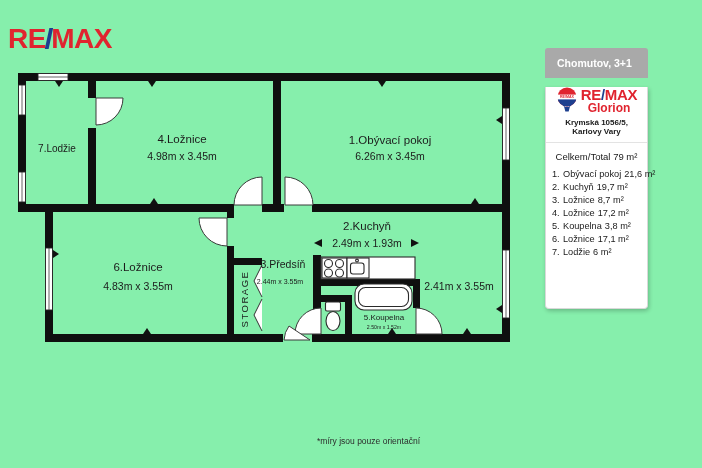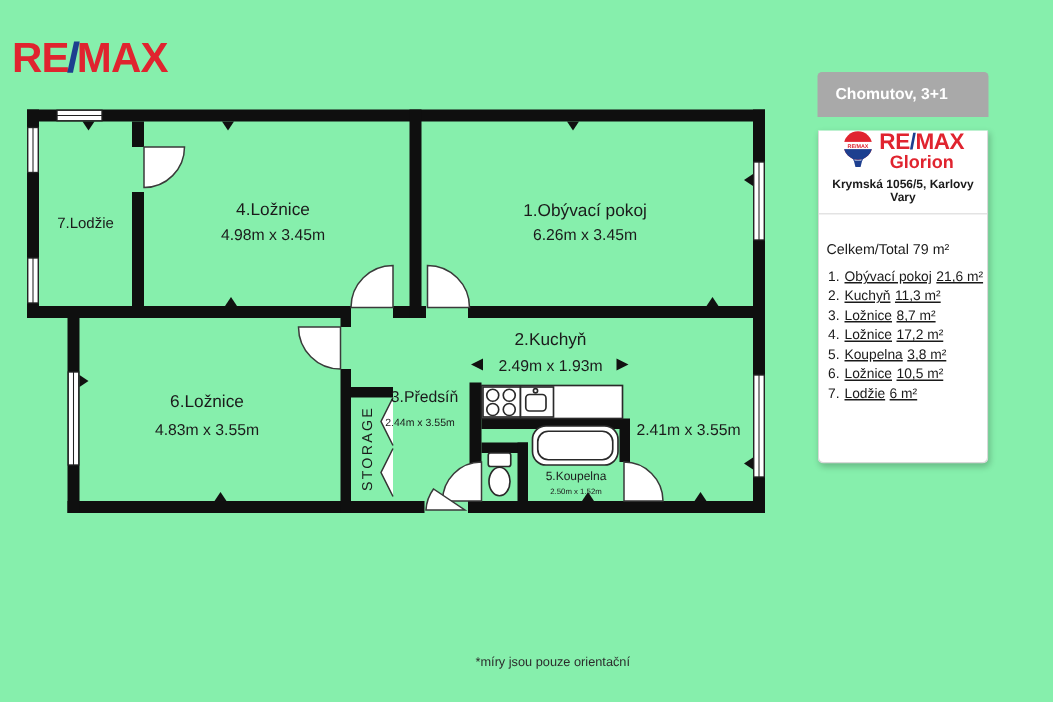--- a/index.html
+++ b/index.html
@@ -23,40 +23,40 @@
   .winrect { fill:#ffffff; stroke:#222222; stroke-width:0.9; }
   .winline { stroke:#222222; stroke-width:0.7; }
   .tick { fill:#111111; }
   .zig { fill:#ffffff; stroke:#333333; stroke-width:1; }
   
   .disclaimer {
     position:absolute; left:260px; top:436px; width:160px;
     font-size:8.5px; color:#2b2b2b; text-align:right;
   }
   
-  .sidebar { position:absolute; left:545px; top:48px; width:114px; }
+  .sidebar { position:absolute; left:545px; top:48px; width:103px; }
   .sb-header {
     background:#a9a9a9; color:#ffffff; font-size:10.5px; font-weight:700;
     height:30px; display:flex; align-items:center; padding-left:12px;
     border-radius:3px 3px 0 0; box-sizing:border-box;
   }
   .sb-card {
     background:#ffffff; border:1px solid #d9d9d9; border-top:none;
     height:222px; box-sizing:border-box; padding:0 5px;
     box-shadow:1px 2px 4px rgba(0,0,0,.22); border-radius:0 0 4px 4px;
   }
   .agency { display:flex; justify-content:center; align-items:flex-start; gap:3px; margin-top:9px; }
   .wordmark { font-size:15px; font-weight:700; color:#e0242f; letter-spacing:-.3px; line-height:16px; }
   .wordmark .slash { color:#1d3f8f; }
   .office { font-size:12px; font-weight:700; color:#e0242f; text-align:center; line-height:11px; }
   .address { font-size:8px; color:#1a1a1a; text-align:center; margin-top:4px; font-weight:600; }
   .sb-divider { border-top:1px solid #e3e3e3; margin:6px -5px 0 -5px; }
-  .total { font-size:9.5px; color:#1a1a1a; text-align:left; margin-top:18px; }
+  .total { font-size:9.5px; color:#1a1a1a; text-align:center; margin-top:8px; }
   .room-list { list-style:none; margin:6px 0 0 0; padding:0 0 0 1px; }
-  .room-list li { font-size:9.2px; color:#1a1a1a; line-height:13px; white-space:nowrap;text-decoration:underline; }
+  .room-list li { font-size:9.2px; color:#1a1a1a; line-height:13px; white-space:nowrap; }
   .room-list .num { display:inline-block; min-width:11px; }
   .room-list .nm { margin-right:3px; }
 </style>
 </head>
 <body>
 
 <div class="stage">
 
   <div class="brand"><span>RE</span><span class="slash">/</span><span>MAX</span></div>
 
@@ -192,22 +192,22 @@
         </div>
       </div>
       <div class="address">Krymská 1056/5, Karlovy Vary</div>
       <div class="sb-divider"></div>
       <div class="total">
         <span>Celkem/Total</span>
         <span>79 m²</span>
       </div>
       <ol class="room-list">
         <li><span class="num">1.</span><span class="nm">Obývací pokoj</span><span class="ar">21,6 m²</span></li>
-        <li><span class="num">2.</span><span class="nm">Kuchyň</span><span class="ar">11,3 m²</span></li>
+        <li><span class="num">2.</span><span class="nm">Kuchyň</span><span class="ar">19,7 m²</span></li>
         <li><span class="num">3.</span><span class="nm">Ložnice</span><span class="ar">8,7 m²</span></li>
         <li><span class="num">4.</span><span class="nm">Ložnice</span><span class="ar">17,2 m²</span></li>
         <li><span class="num">5.</span><span class="nm">Koupelna</span><span class="ar">3,8 m²</span></li>
-        <li><span class="num">6.</span><span class="nm">Ložnice</span><span class="ar">10,5 m²</span></li>
+        <li><span class="num">6.</span><span class="nm">Ložnice</span><span class="ar">17,1 m²</span></li>
         <li><span class="num">7.</span><span class="nm">Lodžie</span><span class="ar">6 m²</span></li>
       </ol>
     </div>
   </aside>
 </div>
 
 </body></html>

